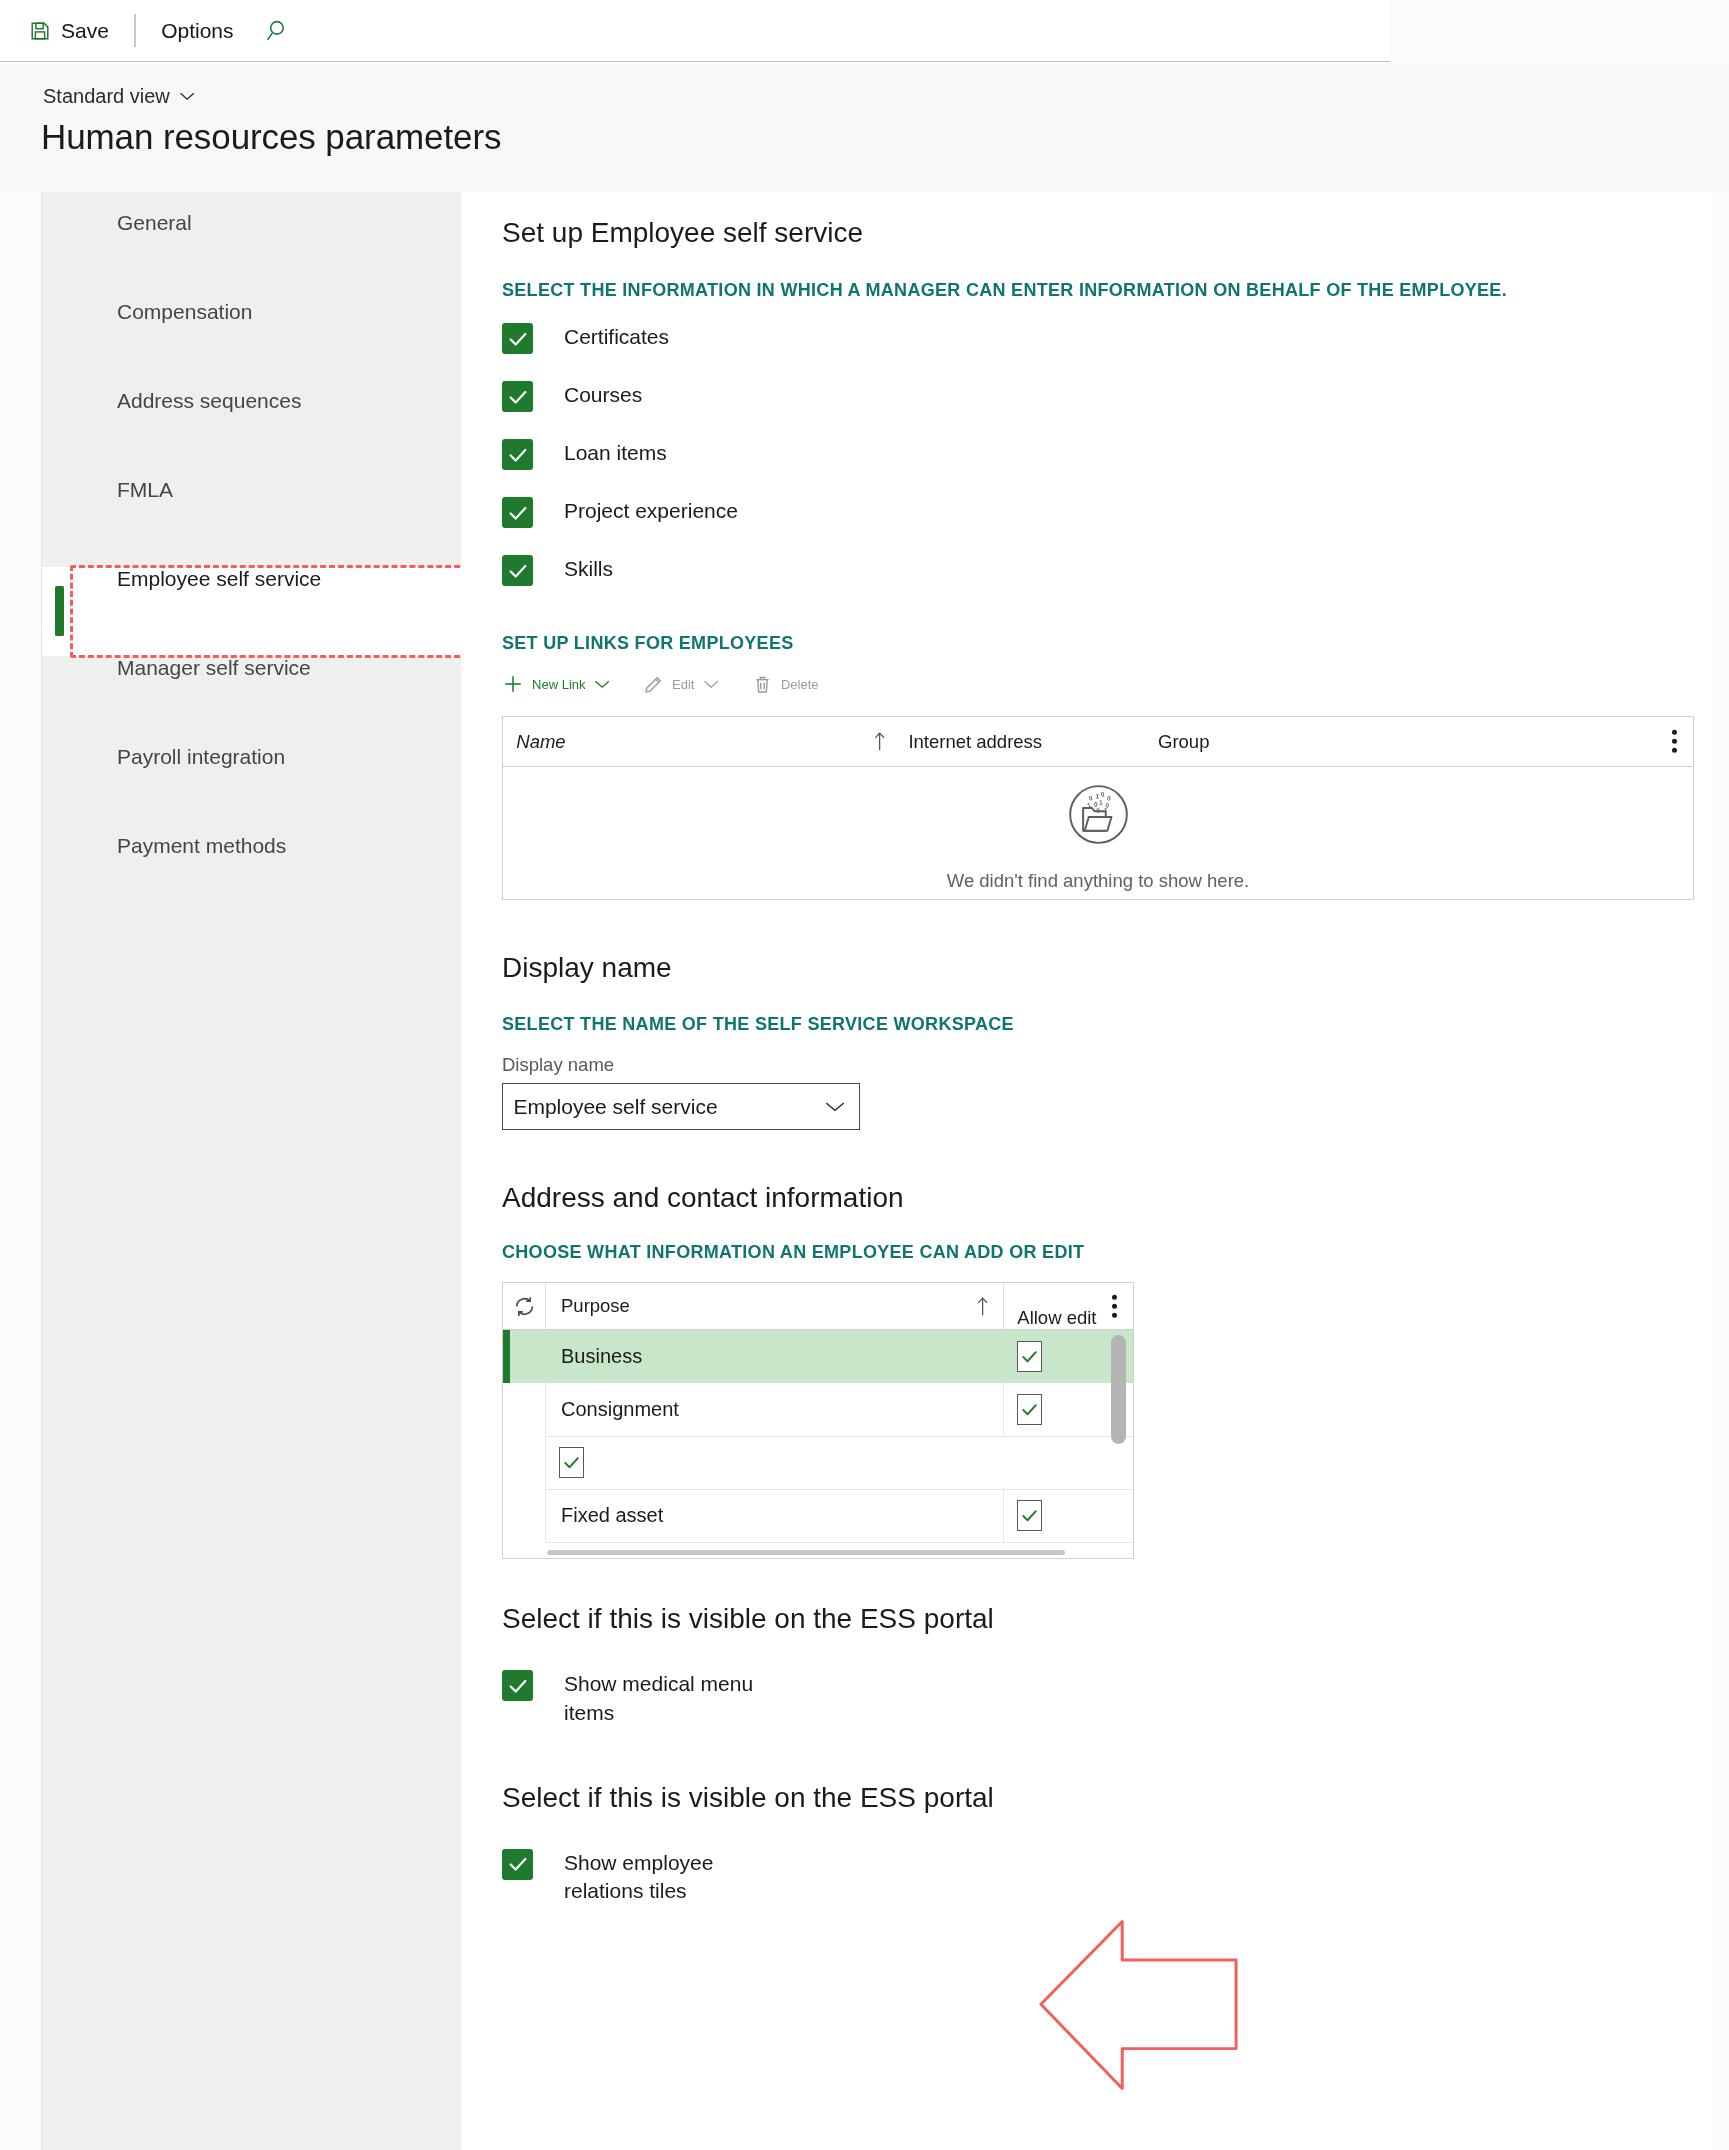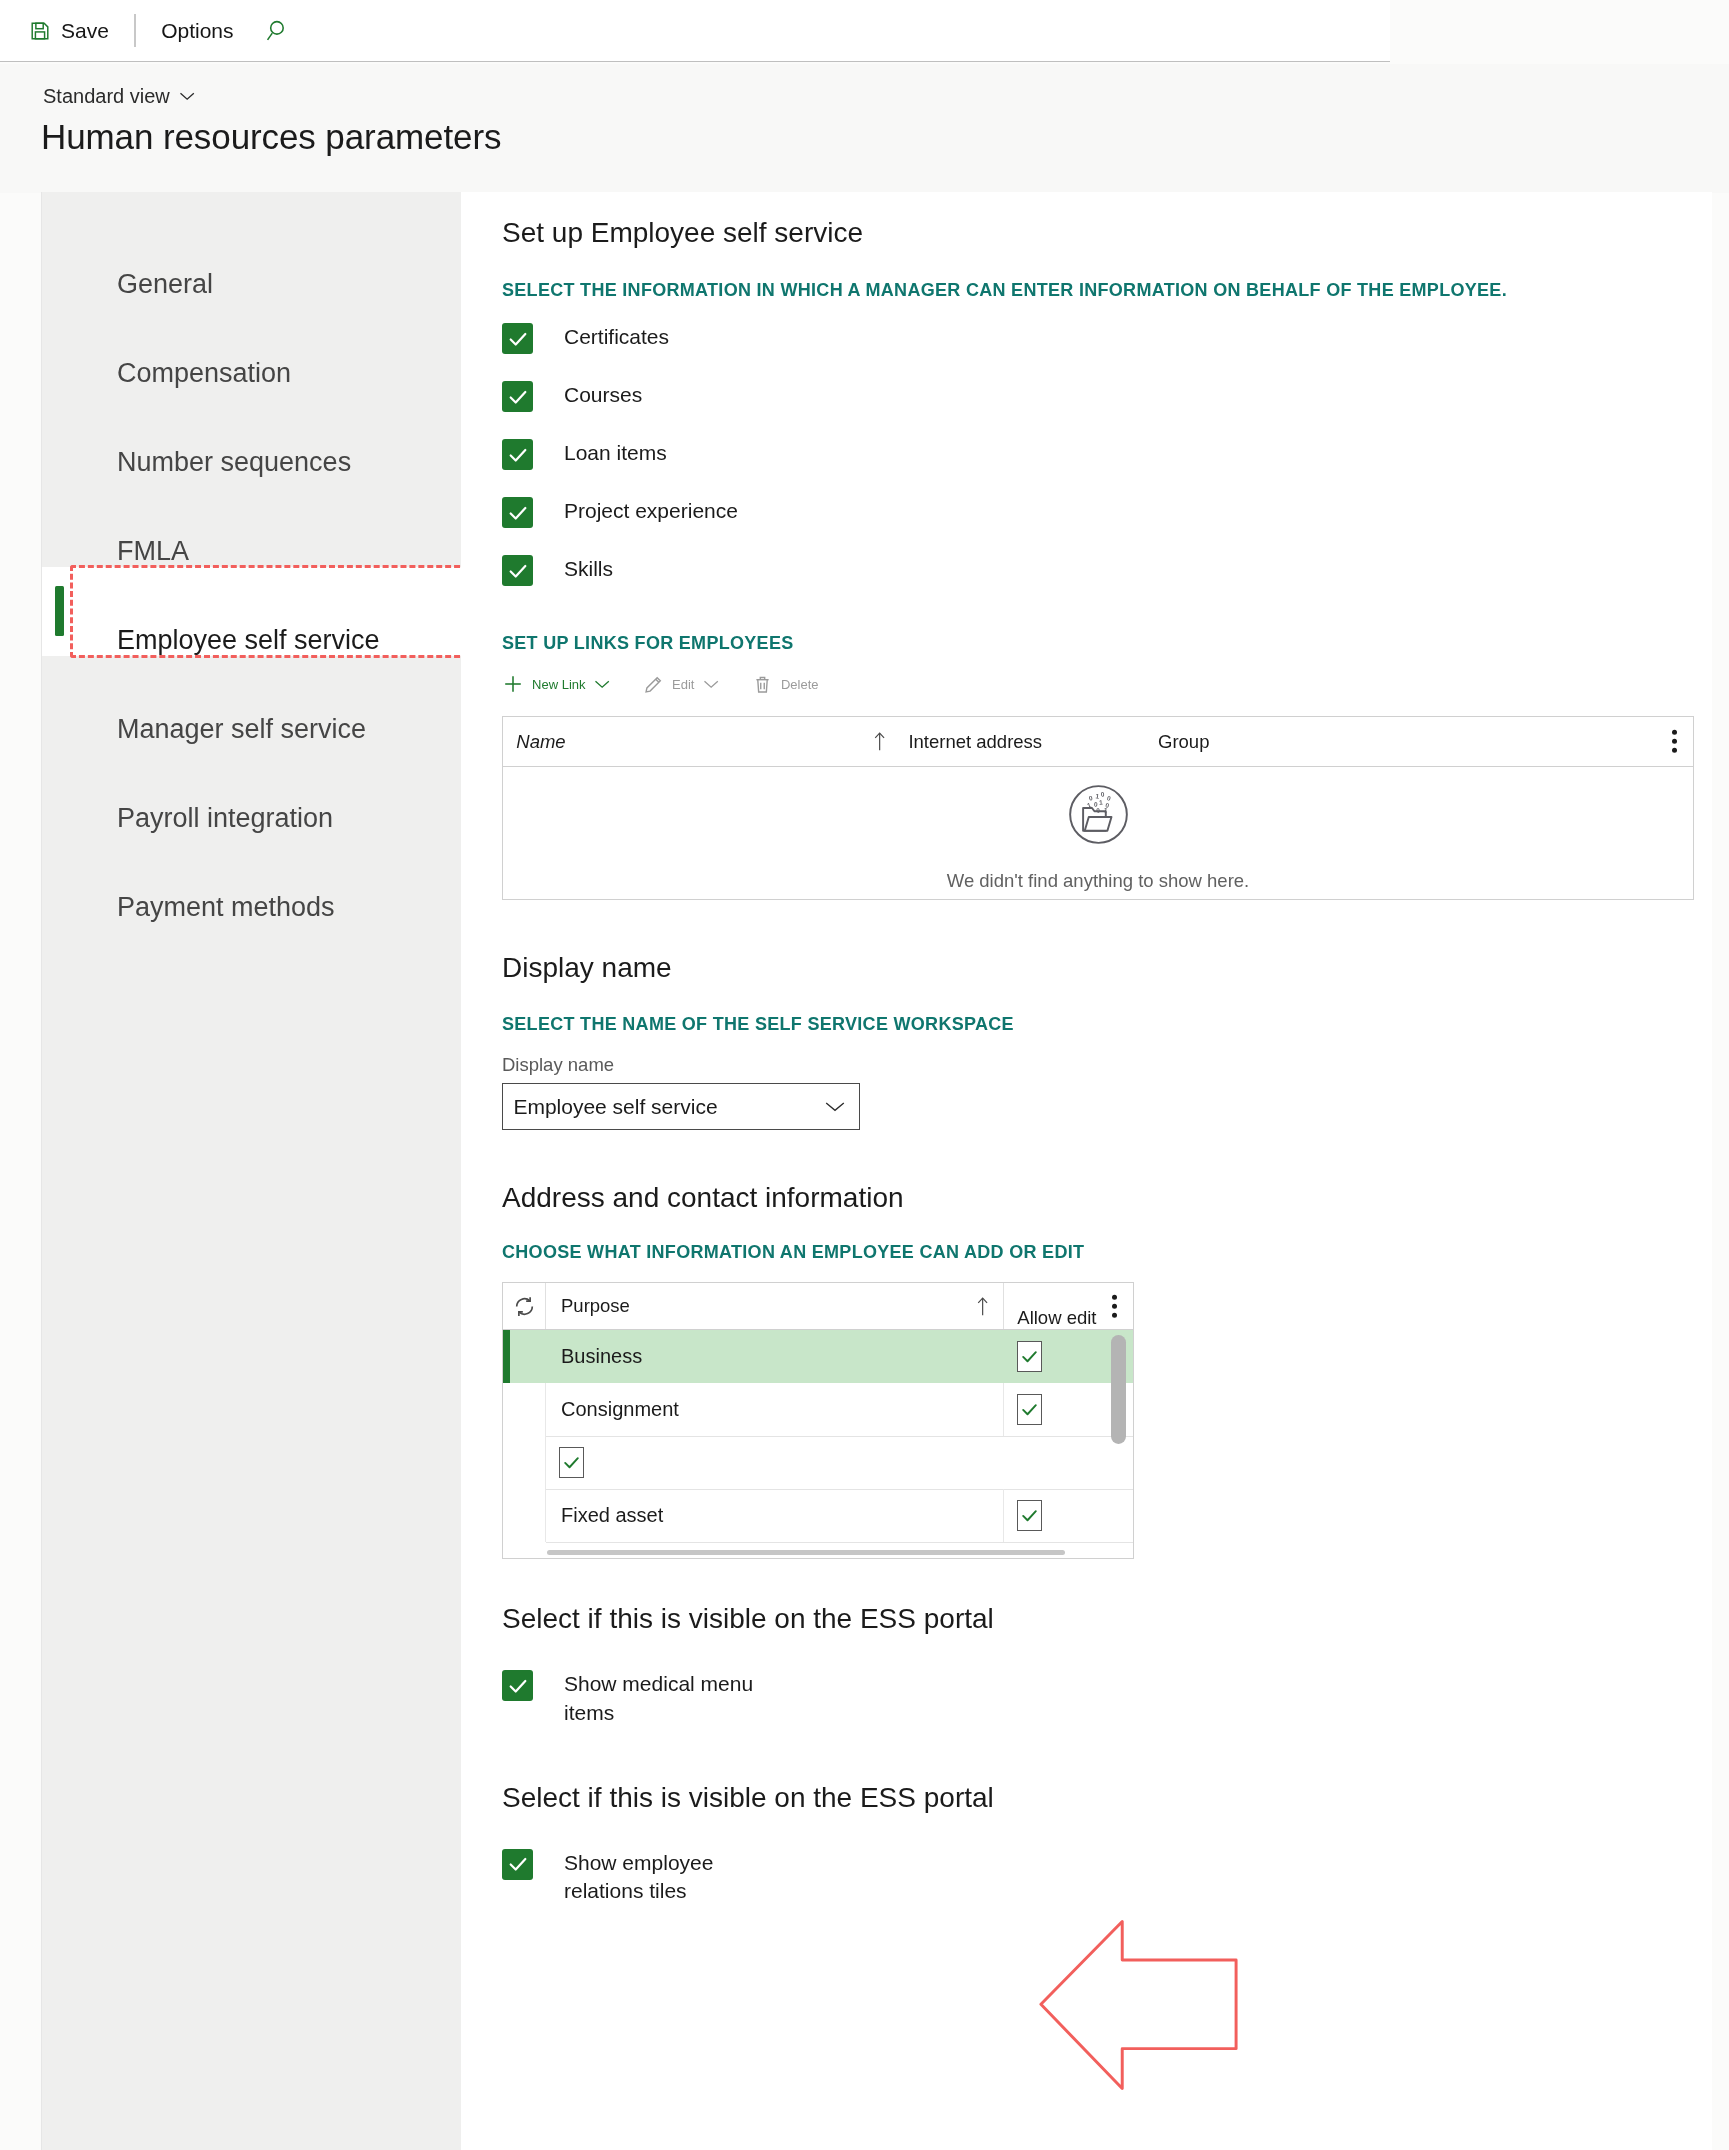--- a/index.html
+++ b/index.html
@@ -49,22 +49,22 @@
     display: flex; background: #ffffff;
     border-left: 0.7px solid #e6e6e6;
   }
 
   
   .sidebar {
     width: 419px; flex: none; background: #efefee; padding-top: 19px;
     position: relative;
   }
   .nav-item {
-    position: relative; height: 89px; display: flex; align-items: flex-end;
-    padding-left: 75px; font-size: 27px; color: #454545; cursor: default;
+    position: relative; height: 89px; display: flex; align-items: flex-start;
+    padding-left: 75px; font-size: 21px; color: #454545; cursor: default;
   }
   .nav-item.active {
     background: #ffffff; color: #1b1b1b;
   }
   .nav-item.active .active-bar {
     position: absolute; left: 13.3px; top: 19px; width: 9px; height: 50px;
     background: #1f7a2e; border-radius: 1.5px;
   }
   .nav-annot {
     position: absolute; left: 28px; width: 399px; height: 93px;
@@ -193,21 +193,21 @@
    <div class="shell-inner">
 
     <div class="sidebar">
       <div class="nav-item">
         <span>General</span>
       </div>
       <div class="nav-item">
         <span>Compensation</span>
       </div>
       <div class="nav-item">
-        <span>Number sequences</span>
+        <span>Address sequences</span>
       </div>
       <div class="nav-item">
         <span>FMLA</span>
       </div>
       <div class="nav-item active">
         <span class="active-bar"></span>
         <span>Employee self service</span>
       </div>
       <div class="nav-item">
         <span>Manager self service</span>

